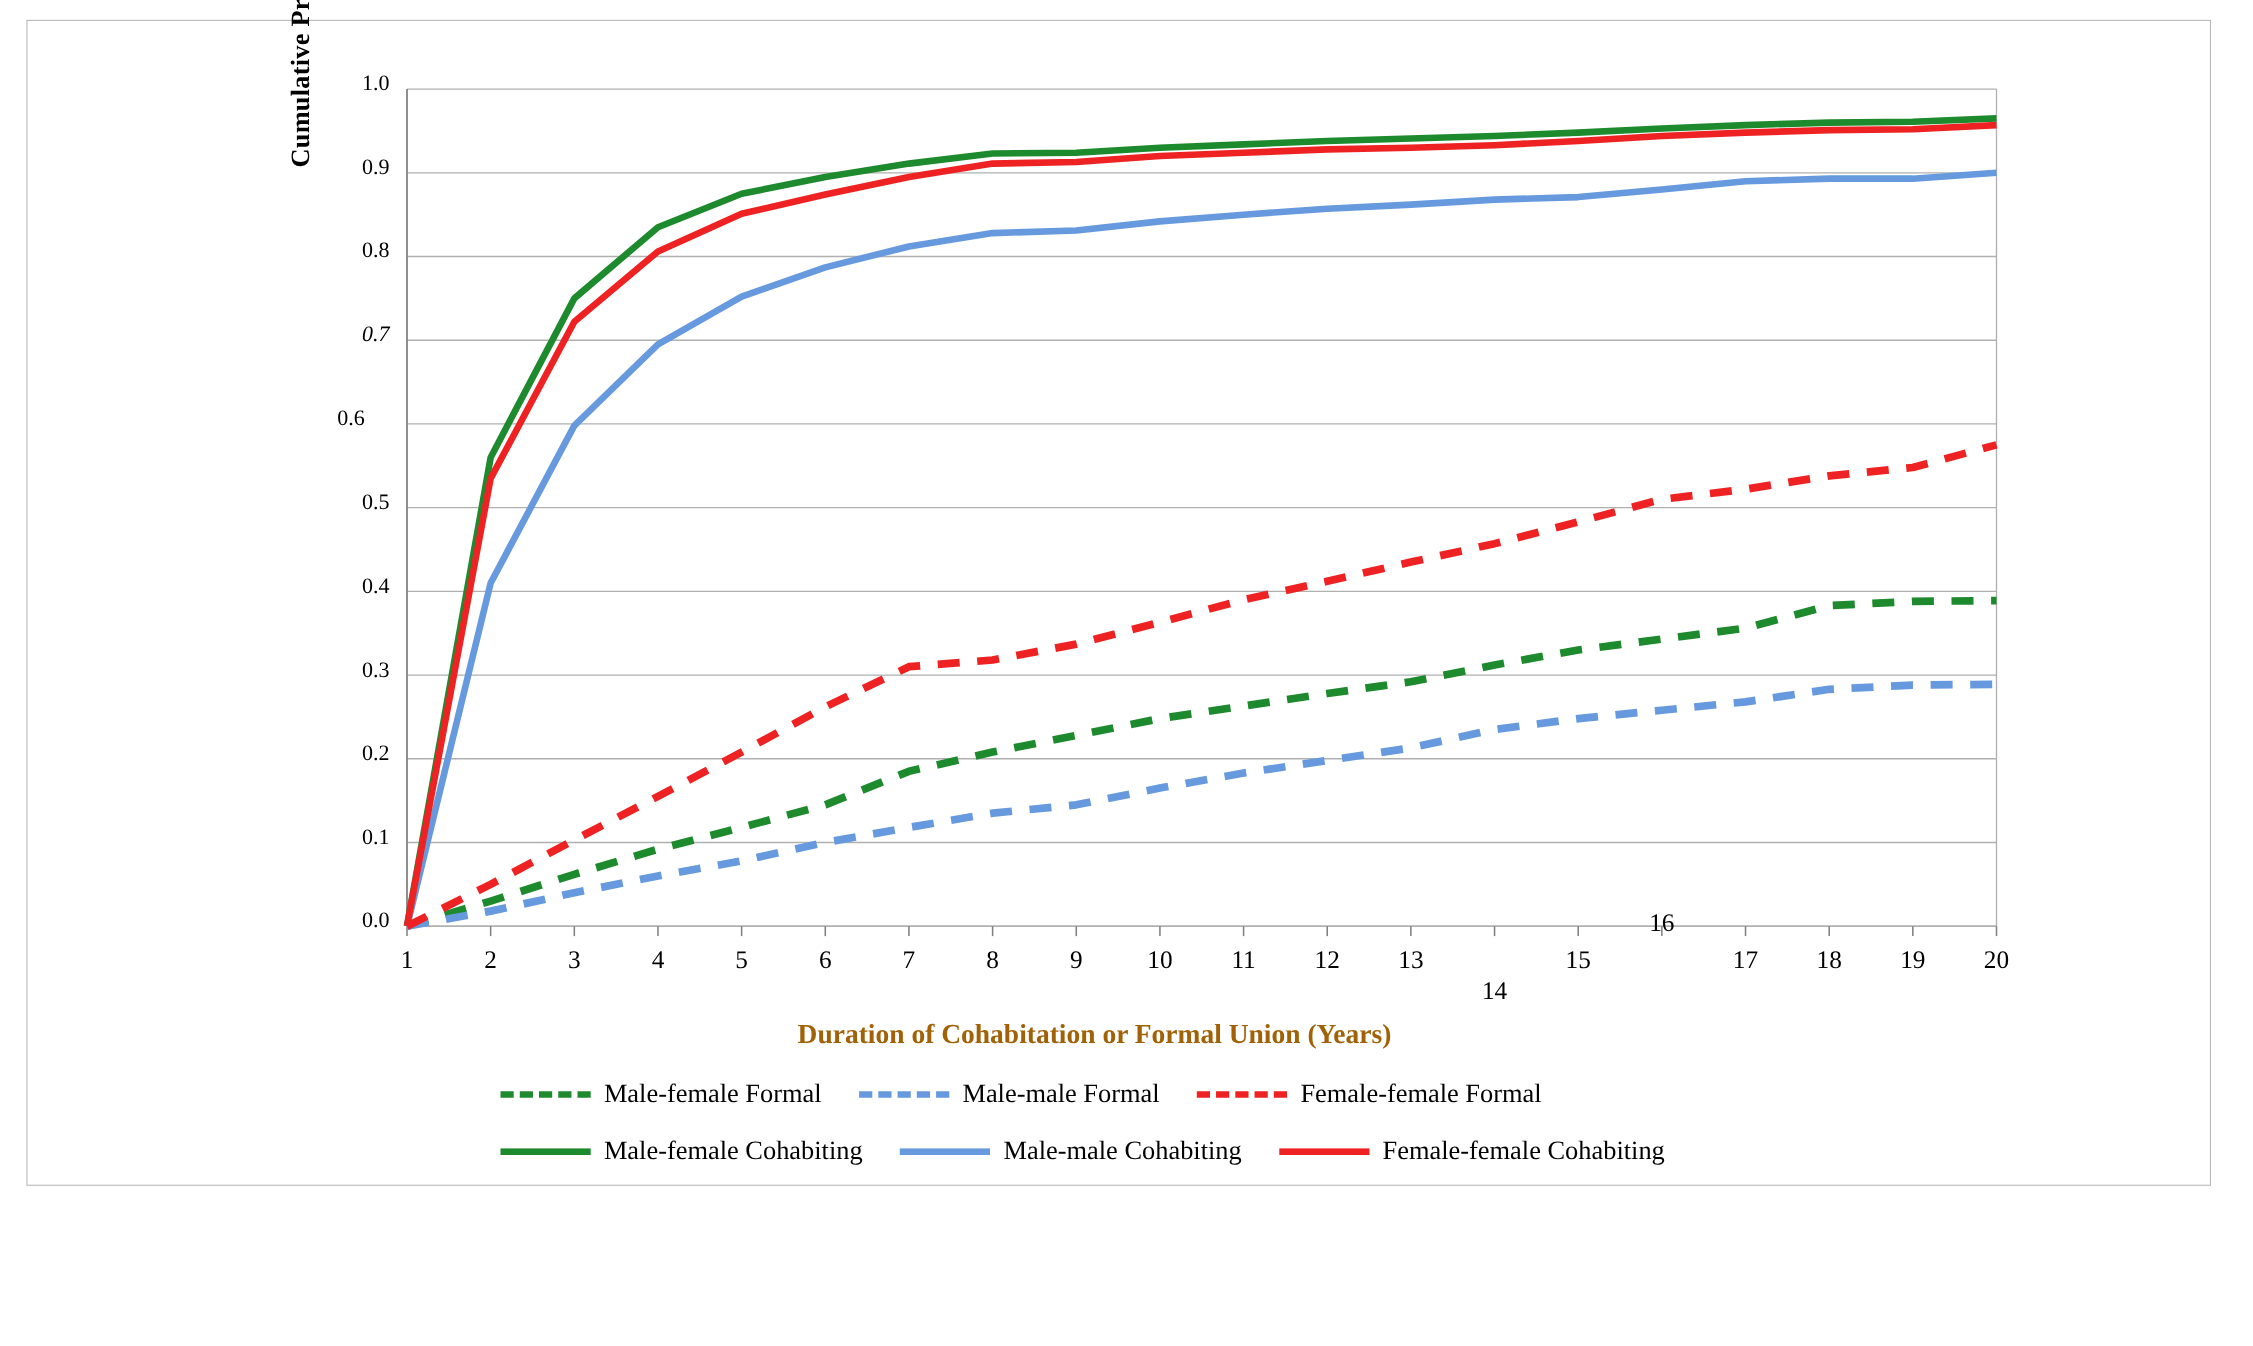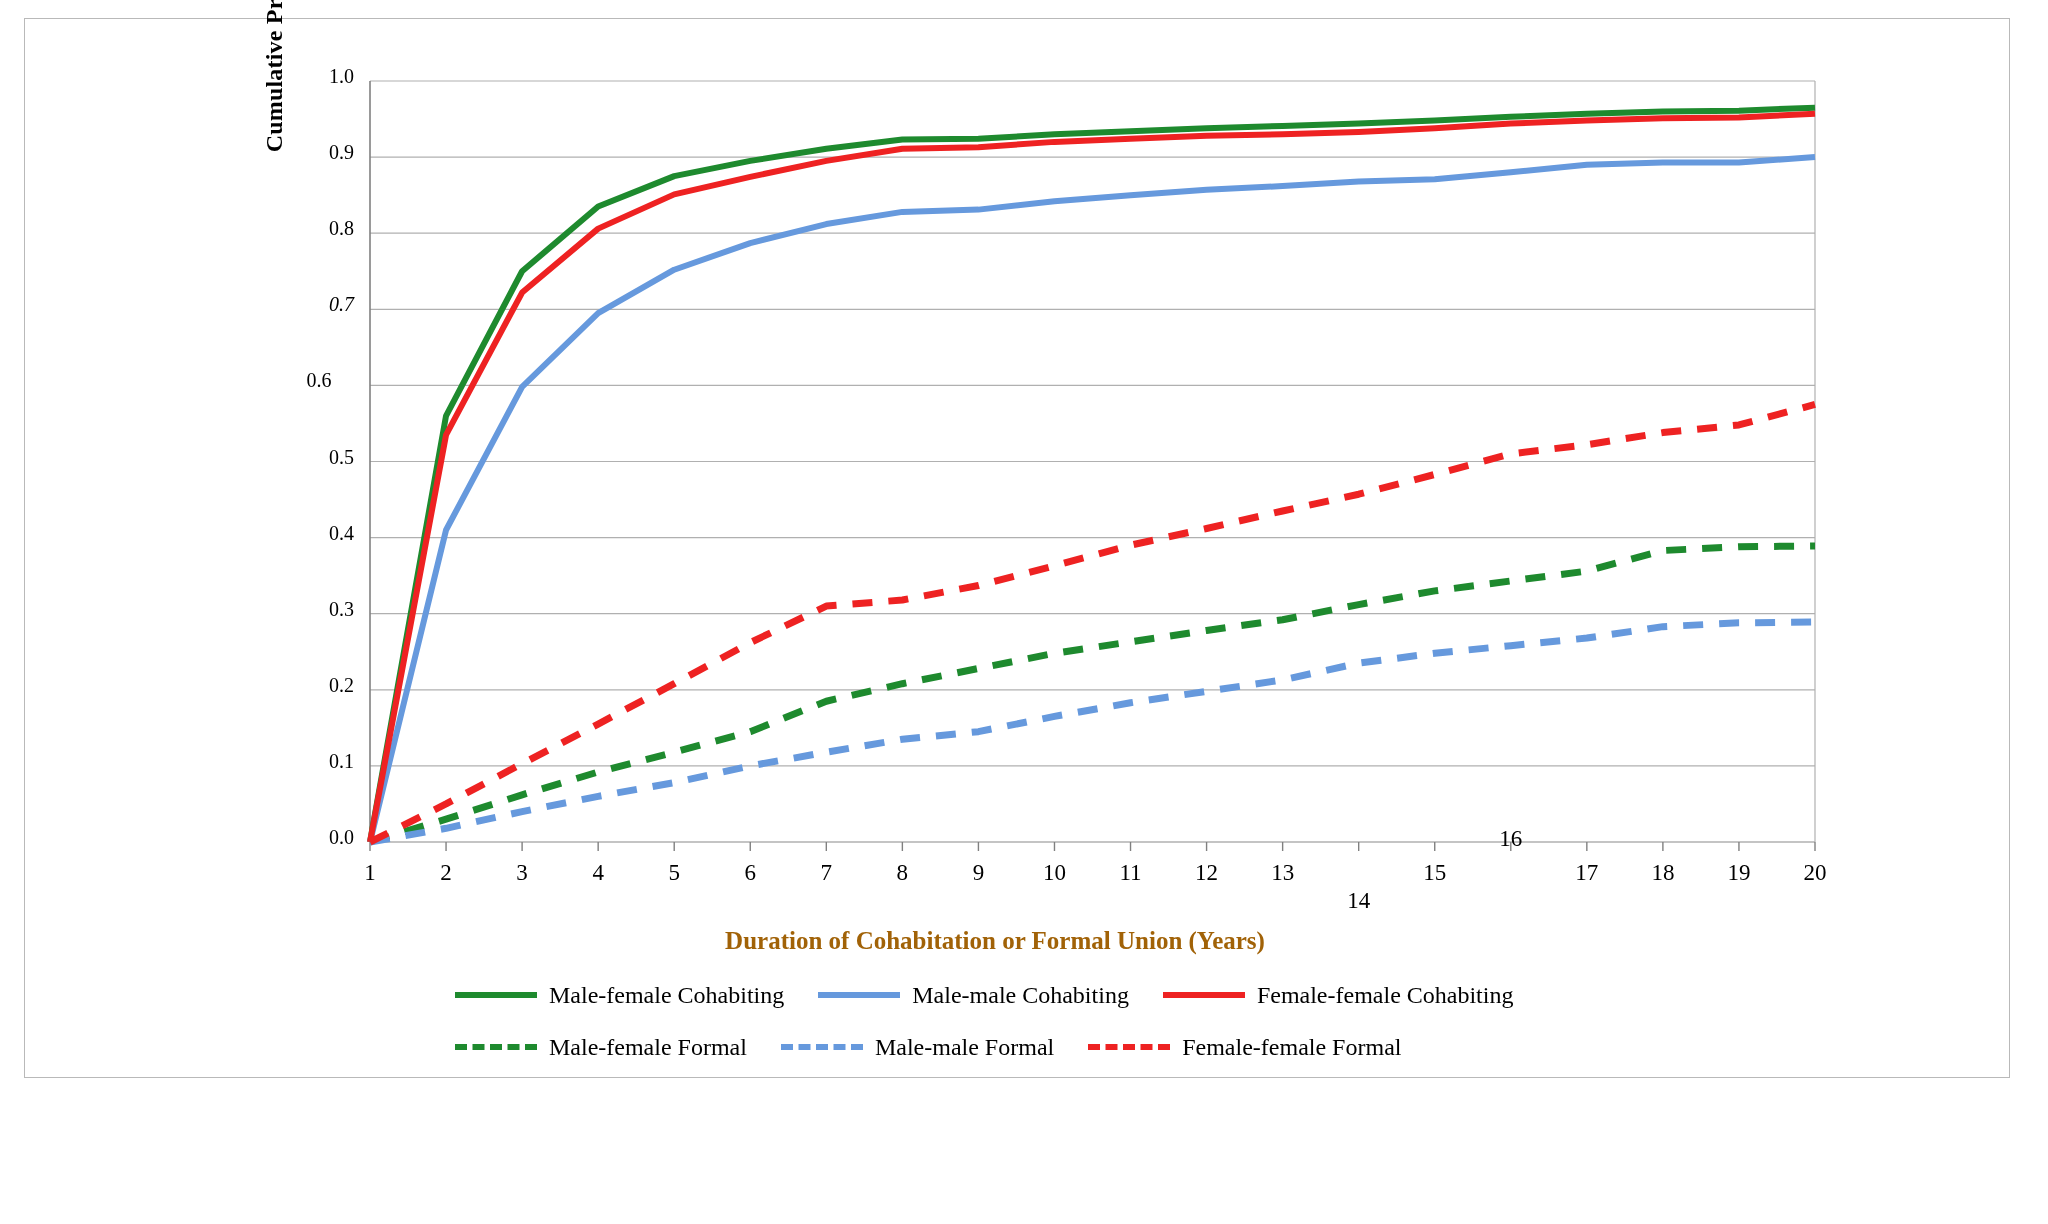--- a/index.html
+++ b/index.html
@@ -206,46 +206,46 @@
         <div class="xtick" style="left: 1311.68px; top: 841px; margin-top: 28px;">14</div>
         <div class="xtick" style="left: 1387.74px; top: 841px;">15</div>
         <div class="xtick" style="left: 1463.79px; top: 807px;">16</div>
         <div class="xtick" style="left: 1539.84px; top: 841px;">17</div>
         <div class="xtick" style="left: 1615.89px; top: 841px;">18</div>
         <div class="xtick" style="left: 1691.95px; top: 841px;">19</div>
         <div class="xtick" style="left: 1768px; top: 841px;">20</div>
       </div>
 
     <div class="legend">
+      <div class="legend-row" id="legend-row-2">
+          <div class="legend-item">
+            <span class="swatch" style="border-top-style: dashed; border-top-color: rgb(30, 138, 46);"></span>
+            <span class="lbl">Male-female Formal</span>
+          </div>
+          <div class="legend-item">
+            <span class="swatch" style="border-top-style: dashed; border-top-color: rgb(102, 153, 221);"></span>
+            <span class="lbl">Male-male Formal</span>
+          </div>
+          <div class="legend-item">
+            <span class="swatch" style="border-top-style: dashed; border-top-color: rgb(238, 34, 34);"></span>
+            <span class="lbl">Female-female Formal</span>
+          </div>
+        </div>
       <div class="legend-row" id="legend-row-1">
           <div class="legend-item">
             <span class="swatch" style="border-top-style: solid; border-top-color: rgb(30, 138, 46);"></span>
             <span class="lbl">Male-female Cohabiting</span>
           </div>
           <div class="legend-item">
             <span class="swatch" style="border-top-style: solid; border-top-color: rgb(102, 153, 221);"></span>
             <span class="lbl">Male-male Cohabiting</span>
           </div>
           <div class="legend-item">
             <span class="swatch" style="border-top-style: solid; border-top-color: rgb(238, 34, 34);"></span>
             <span class="lbl">Female-female Cohabiting</span>
           </div>
         </div>
-      <div class="legend-row" id="legend-row-2">
-          <div class="legend-item">
-            <span class="swatch" style="border-top-style: dashed; border-top-color: rgb(30, 138, 46);"></span>
-            <span class="lbl">Male-female Formal</span>
-          </div>
-          <div class="legend-item">
-            <span class="swatch" style="border-top-style: dashed; border-top-color: rgb(102, 153, 221);"></span>
-            <span class="lbl">Male-male Formal</span>
-          </div>
-          <div class="legend-item">
-            <span class="swatch" style="border-top-style: dashed; border-top-color: rgb(238, 34, 34);"></span>
-            <span class="lbl">Female-female Formal</span>
-          </div>
-        </div>
     </div>
 
   </div>
 
 
 </div>
 
 </body></html>

